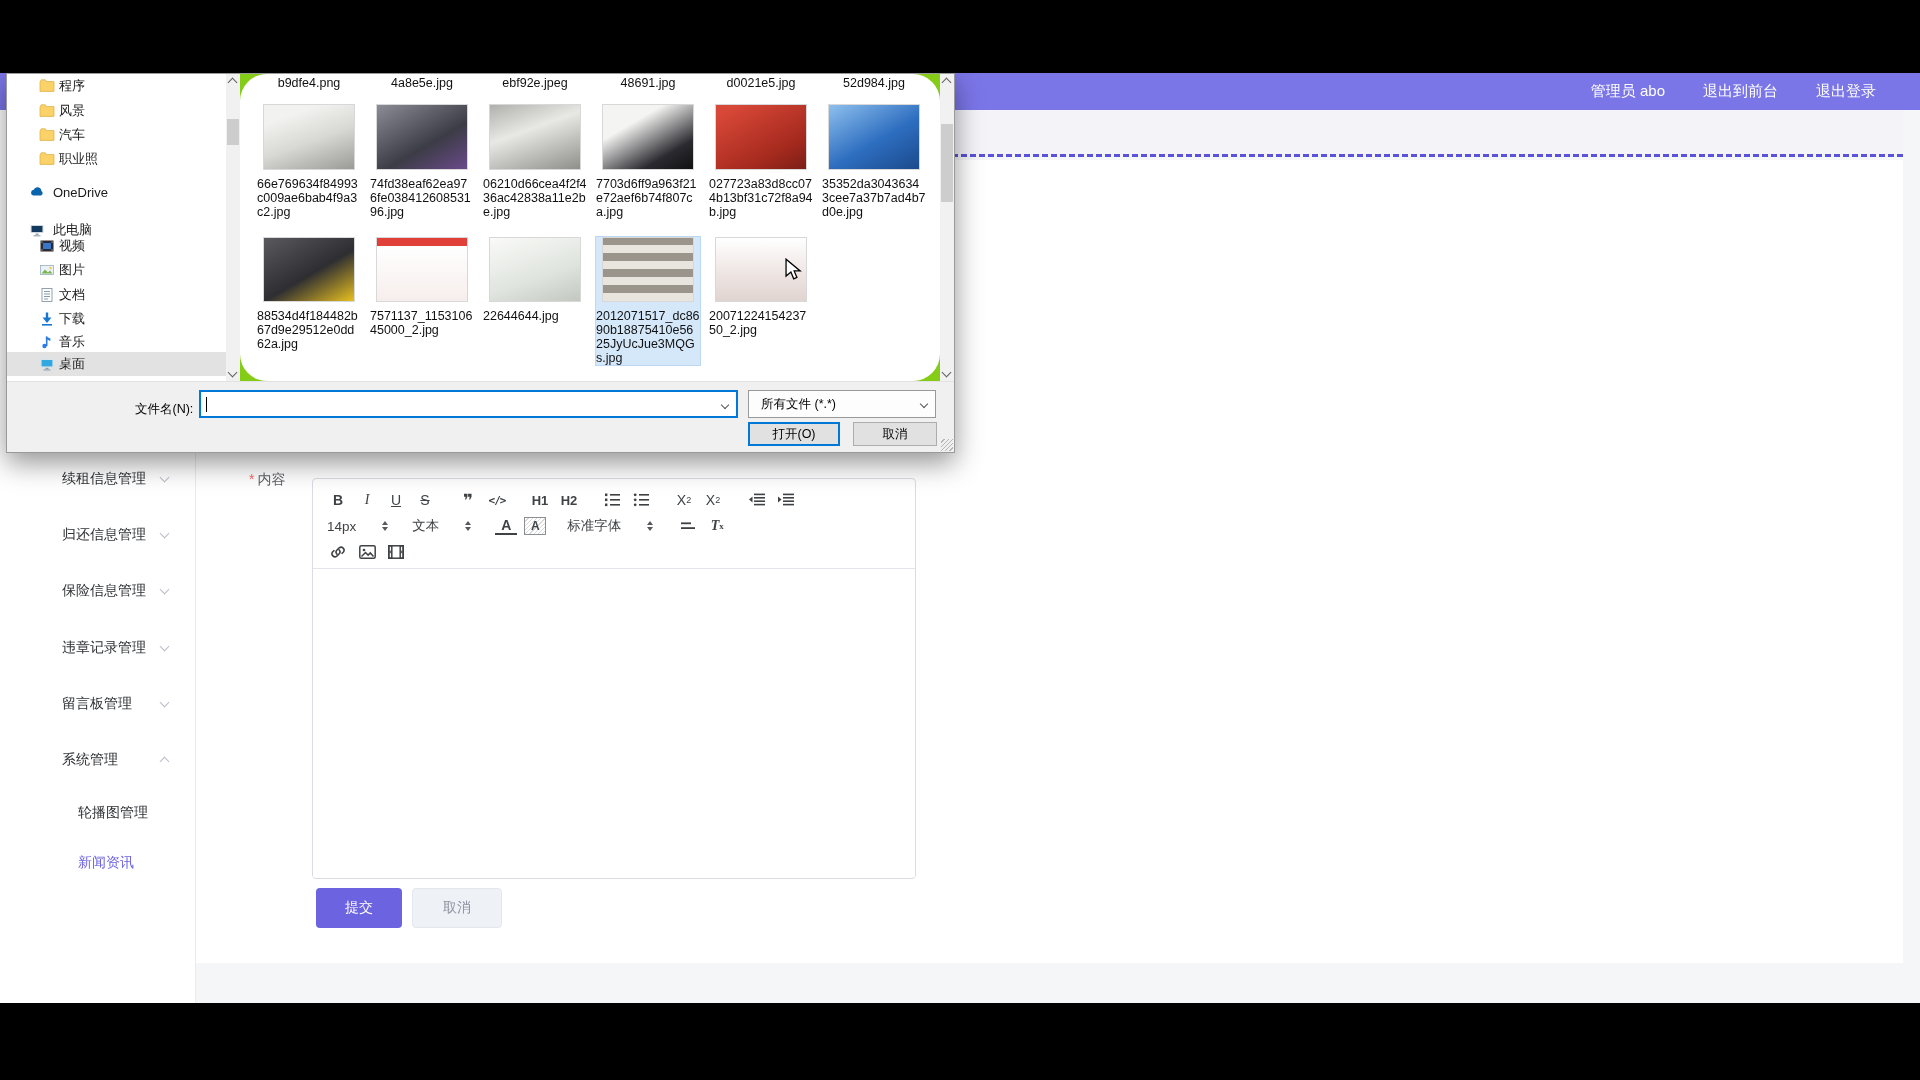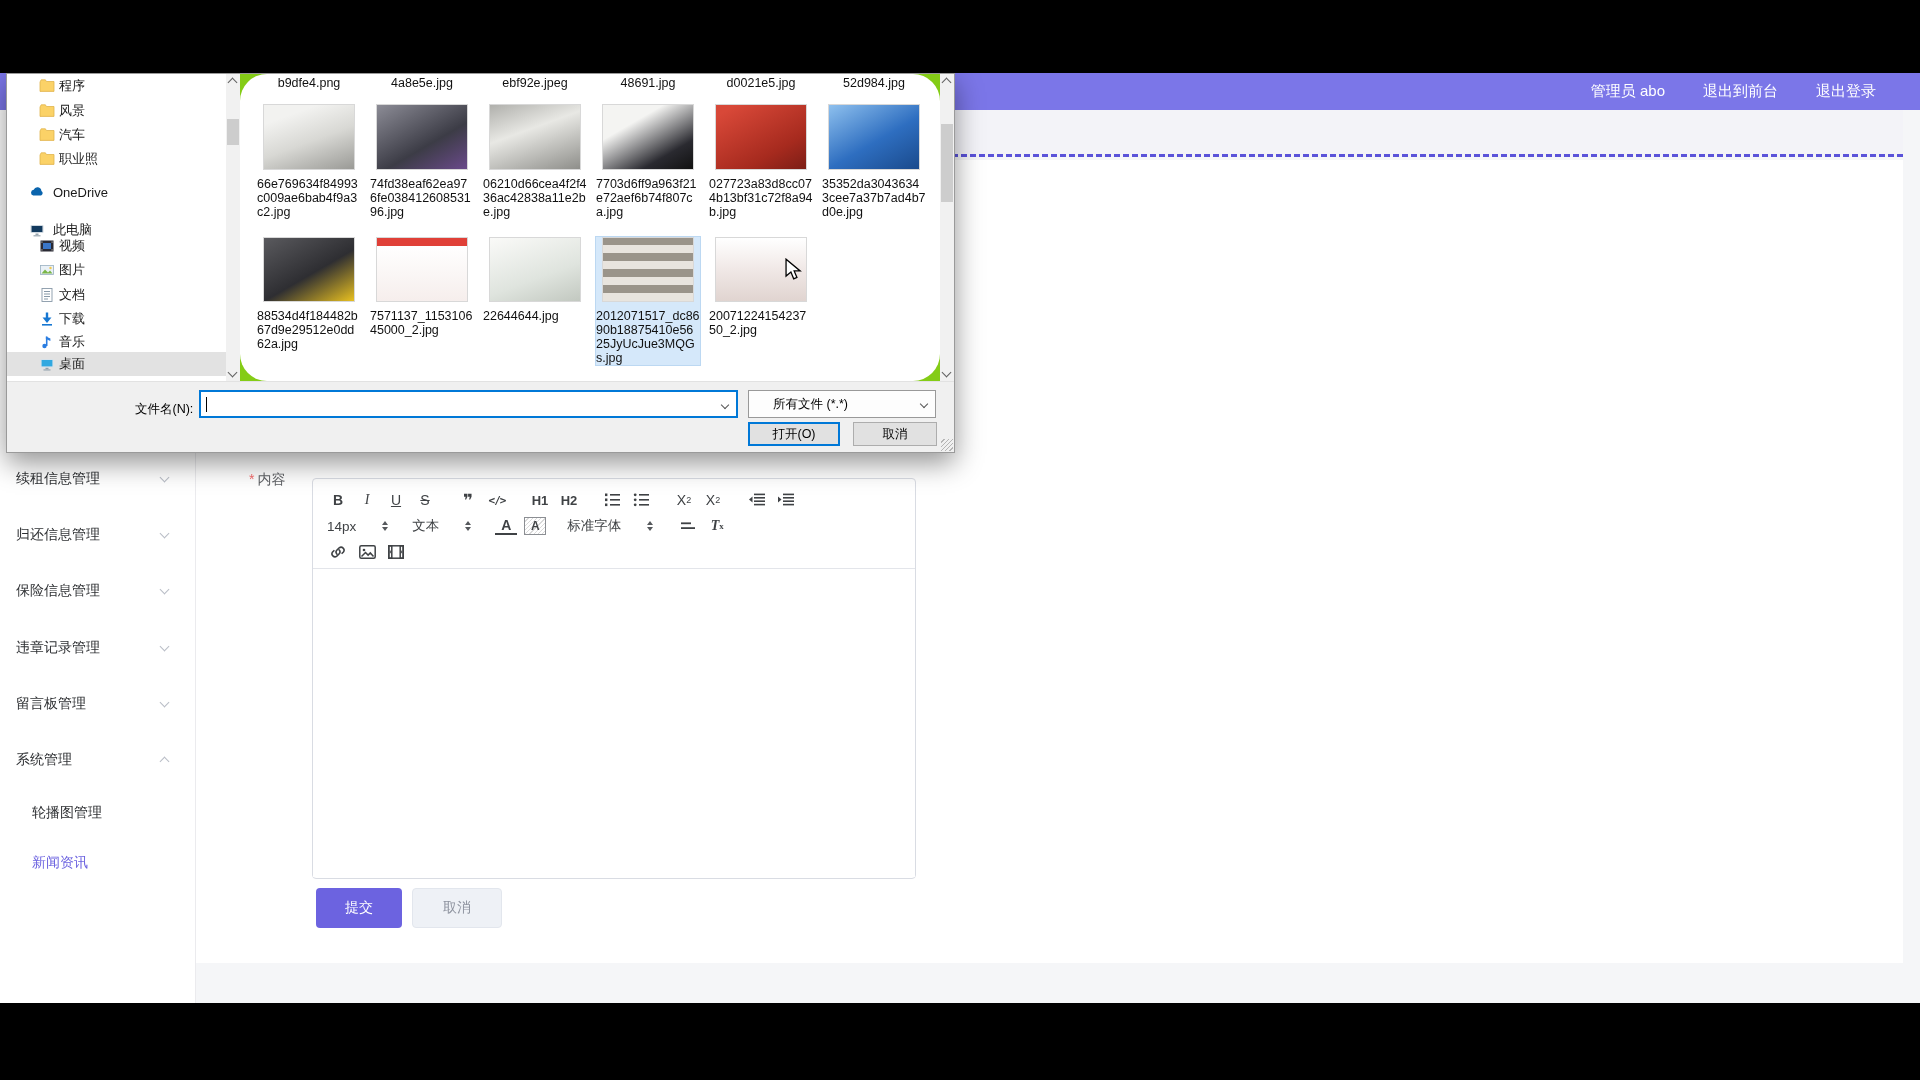--- a/index.html
+++ b/index.html
@@ -8,21 +8,21 @@
 
   
   #page { position:absolute; left:0; top:73px; width:1920px; height:930px; background:#f5f6f8; }
   #appHeader { position:absolute; left:0; top:0; width:1920px; height:37px; background:#7b76e8;
     display:flex; align-items:center; justify-content:flex-end; gap:26px; padding-right:44px;
     color:#fff; font-size:15px; }
   #appHeader .hlink { cursor:pointer;margin-left:12px; }
   #appSidebar { position:absolute; left:0; top:37px; width:196px; height:893px; background:#fff;
     border-right:1px solid #ebebee; }
   .side-item { position:absolute; left:0; width:196px; height:22px; display:flex; align-items:center;
-    font-size:14px; color:#2e3033; cursor:pointer; }
+    font-size:14px; color:#2e3033; cursor:pointer;padding-left:46px; }
   .side-item .lbl { margin-left:16px; }
   .side-item.sub .lbl { margin-left:32px; }
   .side-item.active { color:#6c63e0; }
   .chev { width:7px; height:7px; border-right:1.4px solid #b9bdc6; border-bottom:1.4px solid #b9bdc6;
     position:absolute; right:28px; }
   .chev.down { transform:rotate(45deg); margin-top:-3px; }
   .chev.up   { transform:rotate(-135deg); margin-top:3px; }
 
   #appMain { position:absolute; left:196px; top:37px; width:1707px; height:893px; }
   #band { position:absolute; left:0; top:0; width:1707px; height:47px; background:#f3f3f8;
@@ -99,21 +99,21 @@
 
   #dlgBottom { position:absolute; left:0; top:307px; width:947px; height:71px; background:#f0f0f0;
     border-top:1px solid #e2e2e2; }
   #fnLabel { position:absolute; left:128px; top:13px; font-size:12.5px; color:#000; line-height:28px; }
   #fnInput { position:absolute; left:192px; top:8px; width:539px; height:28px; background:#fff;
     border:2px solid #0078d7; display:flex; align-items:center; padding-left:5px; }
   #fnInput .caret { width:1px; height:15px; background:#000; }
   .combo-arrow { position:absolute; right:8px; top:10px; width:6px; height:6px;
     border-right:1.2px solid #555; border-bottom:1.2px solid #555; transform:rotate(45deg); }
   #filterSel { position:absolute; left:741px; top:8px; width:188px; height:28px; background:#fdfdfd;
-    border:1px solid #999; font-size:12.5px; display:flex; align-items:center; padding-left:24px;
+    border:1px solid #999; font-size:12.5px; display:flex; align-items:center; padding-left:12px;
     cursor:pointer; }
   #openBtn { position:absolute; left:741px; top:40px; width:92px; height:24px; background:#e1e1e1;
     border:2px solid #0078d7; font-size:12.5px; cursor:pointer;
     font-family:"Liberation Sans","DejaVu Sans",sans-serif; }
   #dlgCancel { position:absolute; left:846px; top:40px; width:84px; height:24px; background:#e1e1e1;
     border:1px solid #adadad; font-size:12.5px; cursor:pointer;
     font-family:"Liberation Sans","DejaVu Sans",sans-serif; }
   #grip { position:absolute; right:1px; bottom:1px; width:12px; height:12px;
     background:repeating-linear-gradient(135deg,transparent 0 2px,#b5b5b5 2px 3px); }
 

